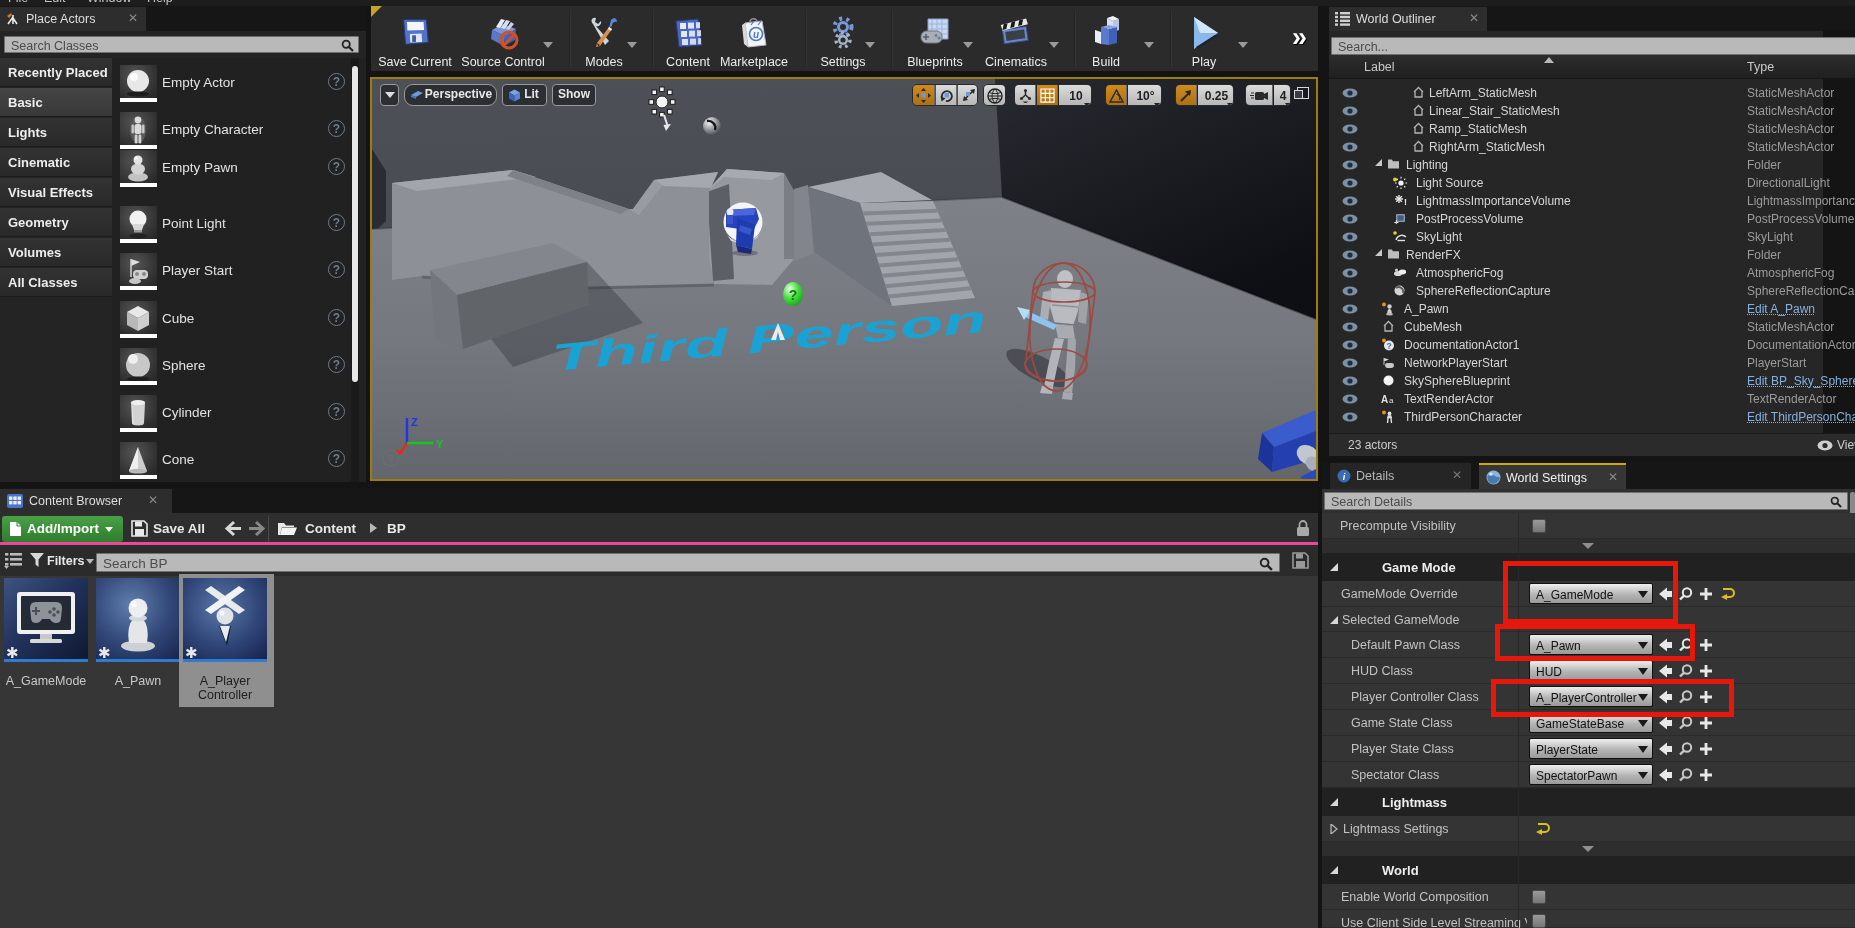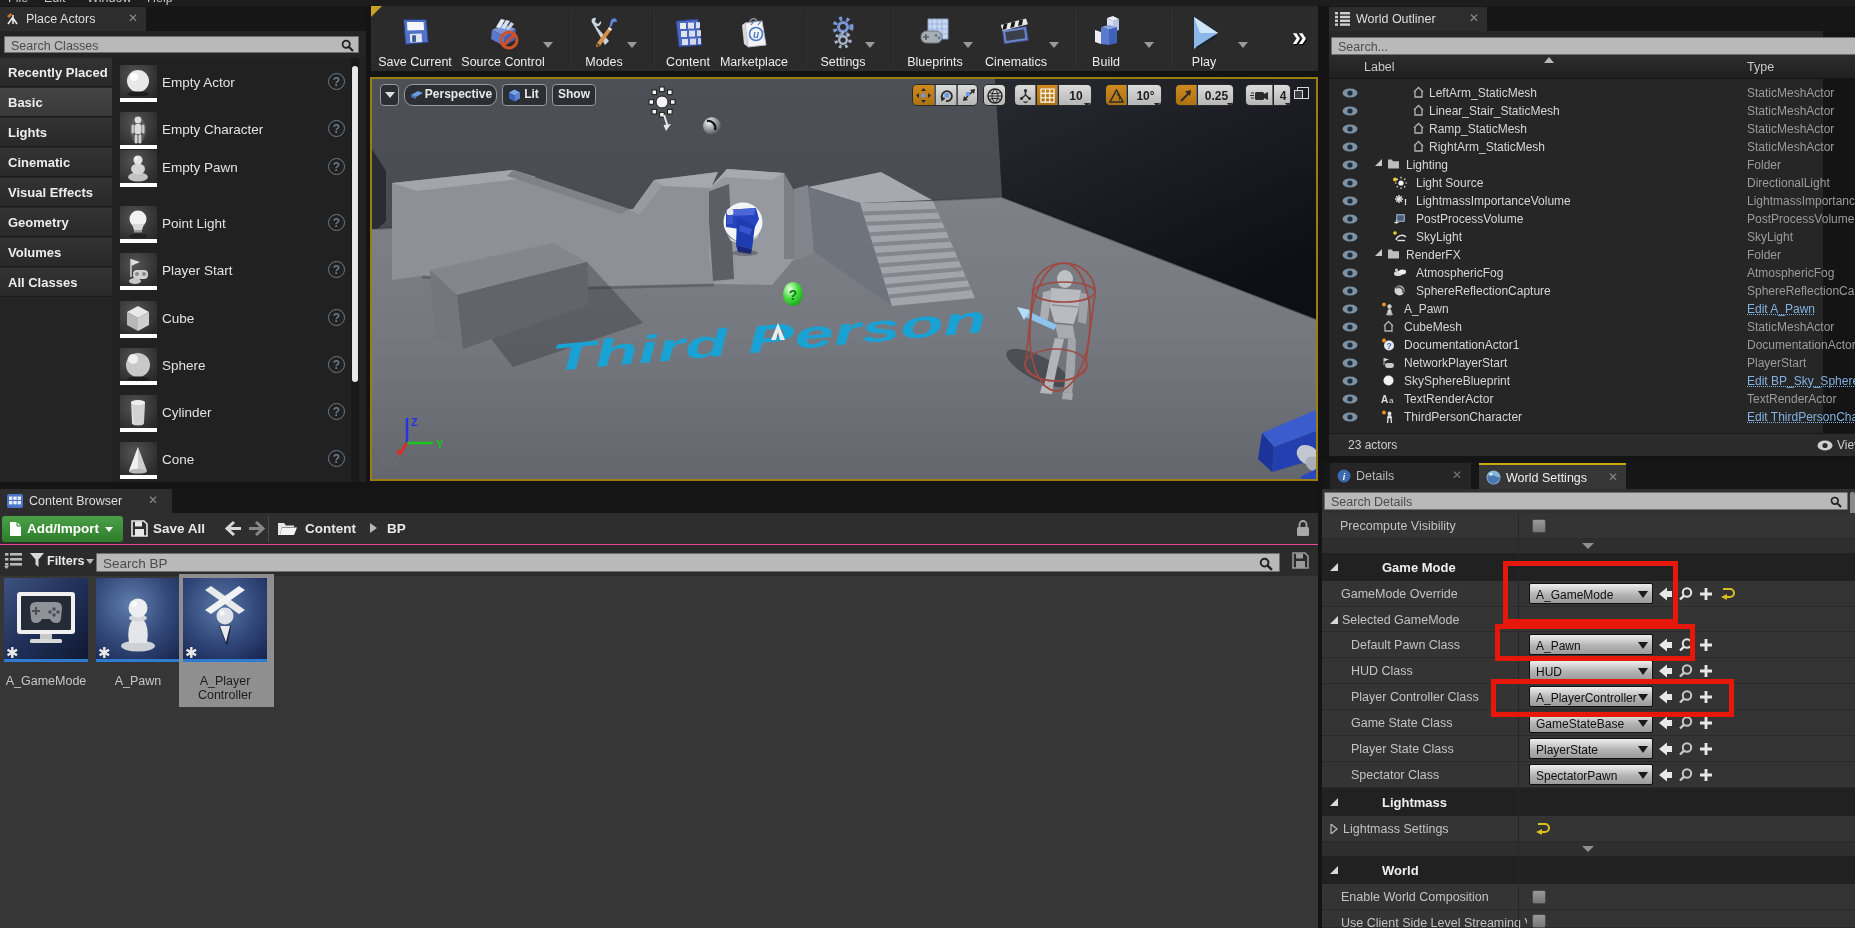--- a/index.html
+++ b/index.html
@@ -71,21 +71,21 @@
 .dd .t { position:absolute; left:6px; top:4px; white-space:nowrap; overflow:hidden; max-width:104px; }
 .dd .a { position:absolute; right:4px; top:7px; width:0; height:0; border-left:5px solid transparent; border-right:5px solid transparent; border-top:7px solid #1a1a1a; }
 .ico16 { position:absolute; width:16px; height:16px; }
 .cbox { position:absolute; left:210px; width:14px; height:14px; background:linear-gradient(#9a9a9a,#767676); border:1px solid #4a4a4a; border-radius:2px; }
 .redbox { position:absolute; border:5px solid #e8170b; z-index:30; }
 .colsep { position:absolute; left:196px; width:1px; background:#272727; }
 
 #cb { left:0; top:488px; width:1318px; height:440px; background:#363636; }
 #cb .tabrow { position:absolute; left:0; top:0; width:1318px; height:25px; background:#161616; }
 #cb .tab { position:absolute; left:0; top:1px; width:172px; height:24px; background:#2d2d2d; color:#dedede; font-size:12.5px; }
-#cb .bar1 { position:absolute; left:0; top:25px; width:1318px; height:32px; background:#2e2e2e; border-bottom:1px solid #ec4899; }
+#cb .bar1 { position:absolute; left:0; top:25px; width:1318px; height:32px; background:#2e2e2e; border-bottom:3px solid #ec4899; }
 #cb .bar2 { position:absolute; left:0; top:57px; width:1318px; height:31px; background:#2b2b2b; }
 #addimp { position:absolute; left:2px; top:3px; width:121px; height:26px; background:linear-gradient(#4aa047,#2e7d2b); border-radius:3px; color:#fff; font-weight:bold; font-size:13.5px; }
 .cbt { position:absolute; color:#e8e8e8; font-size:13.5px; font-weight:bold; white-space:nowrap; }
 .tile { position:absolute; top:90px; }
 .tile .th { position:absolute; left:0; top:0; width:84px; height:84px; }
 .tile .bb { position:absolute; left:0; top:81px; width:84px; height:3px; background:#2e7bd0; }
 .tile .ast { position:absolute; left:2px; top:66px; color:#e8e8e8; font-size:15px; }
 .tile .lb { position:absolute; left:-8px; top:96px; width:100px; text-align:center; color:#c8c8c8; font-size:12.5px; }
 </style>
 </head>

